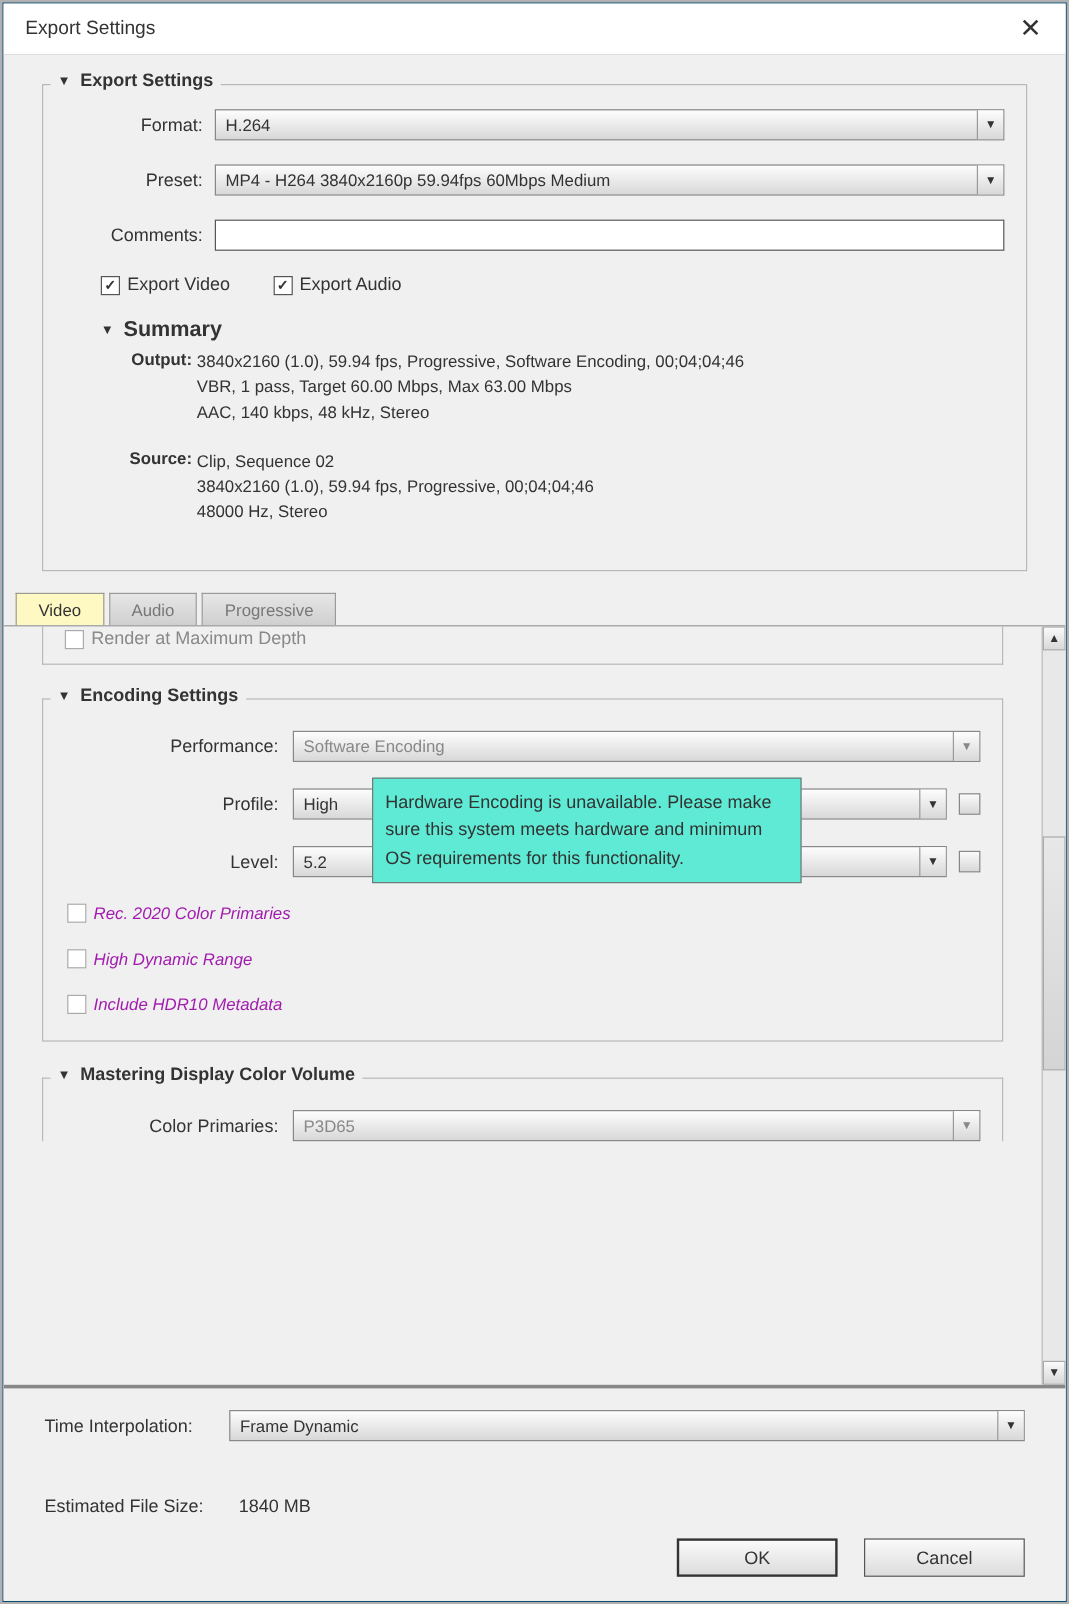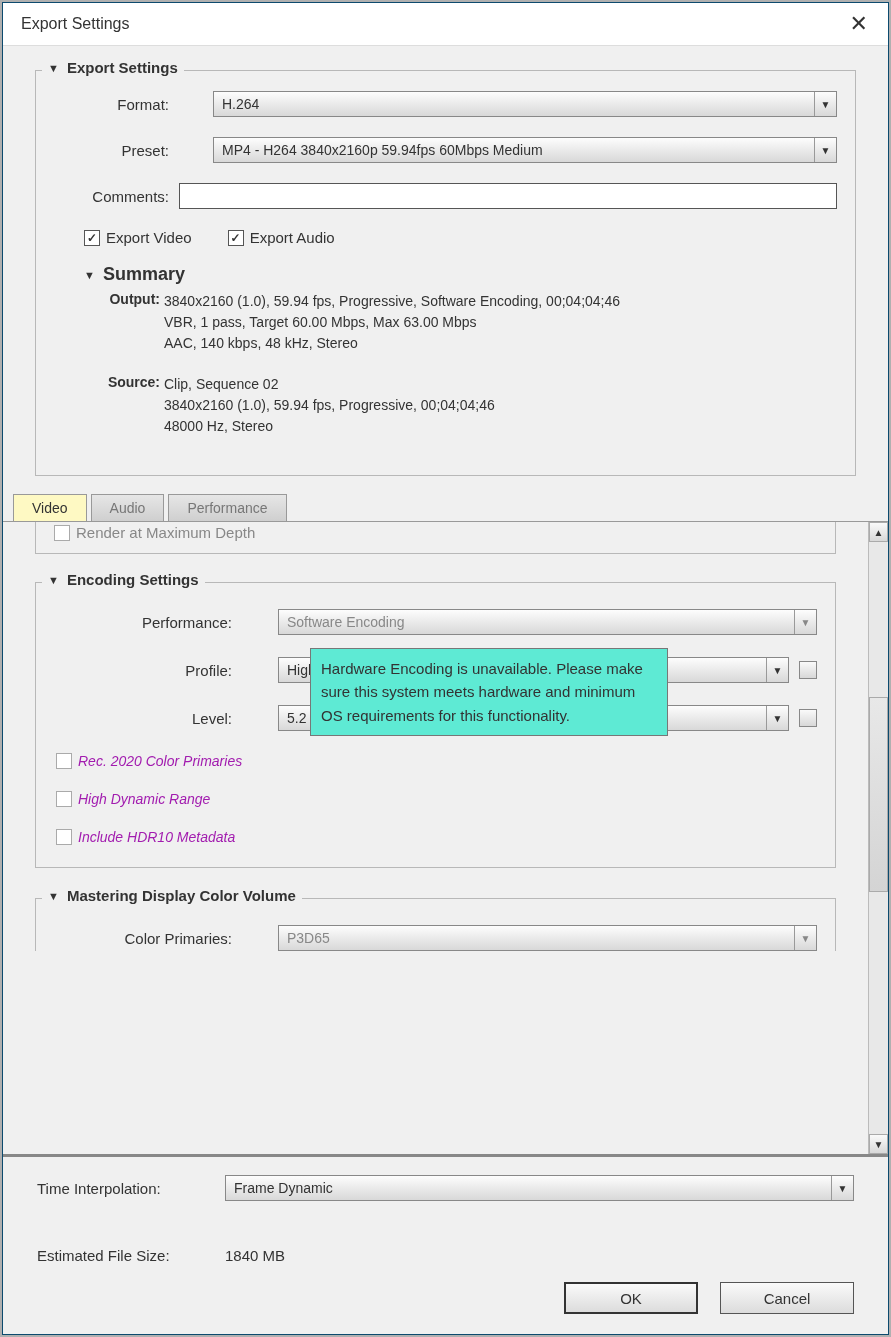--- a/index.html
+++ b/index.html
@@ -62,21 +62,20 @@
 .form-label { width: 125px; text-align: right; padding-right: 10px; font-size: 15px; }
 .dropdown {
   flex: 1;
   height: 26px;
   background: linear-gradient(#fdfdfd, #d8d8d8);
   border: 1px solid #888;
   display: flex;
   align-items: center;
   position: relative;
   padding: 0 8px;
-  margin-left: 34px;
 }
 .dropdown.disabled { color: #888; }
 .dropdown-arrow {
   position: absolute; right: 0; top: 0; bottom: 0;
   width: 22px;
   border-left: 1px solid #999;
   display: flex; align-items: center; justify-content: center;
   background: linear-gradient(#fdfdfd, #d8d8d8);
   font-size: 10px;
 }
@@ -186,21 +185,21 @@
 }
 
 .footer {
   border-top: 3px solid #888;
   background: #f0f0f0;
   padding: 18px 34px 20px 34px;
 }
 .footer-row { display: flex; align-items: center; margin-bottom: 46px; }
 .footer-label { width: 154px; font-size: 15px; }
 .footer-dd { width: 310px; }
-.efs-row { display:flex; align-items:center; margin-bottom: 18px; gap: 26px; }
+.efs-row { display:flex; align-items:center; margin-bottom: 18px; }
 .efs-label { width: 154px; font-size: 15px; }
 .efs-val { font-size: 15px; padding-left: 8px; }
 .btn-row { display:flex; justify-content:flex-end; gap:22px; }
 .btn {
   width: 134px; height: 32px;
   border: 1px solid #555;
   background: linear-gradient(#fafafa,#dcdcdc);
   display:flex; align-items:center; justify-content:center;
   font-size: 15px;
   cursor: pointer;
@@ -282,21 +281,21 @@
             </div>
           </div>
         </div>
       </div>
     </div>
 
     <div class="tabs-area">
       <div class="tabs">
         <div class="tab active">Video</div>
         <div class="tab">Audio</div>
-        <div class="tab">Performance</div>
+        <div class="tab">Progressive</div>
       </div>
     </div>
 
     <div class="tab-content-wrapper">
       <div class="tab-content">
         <div class="cut-box">
           <div class="cut-row">
             <span class="checkbox disabled"></span>
             <span class="cut-check-label">Render at Maximum Depth</span>
           </div>

